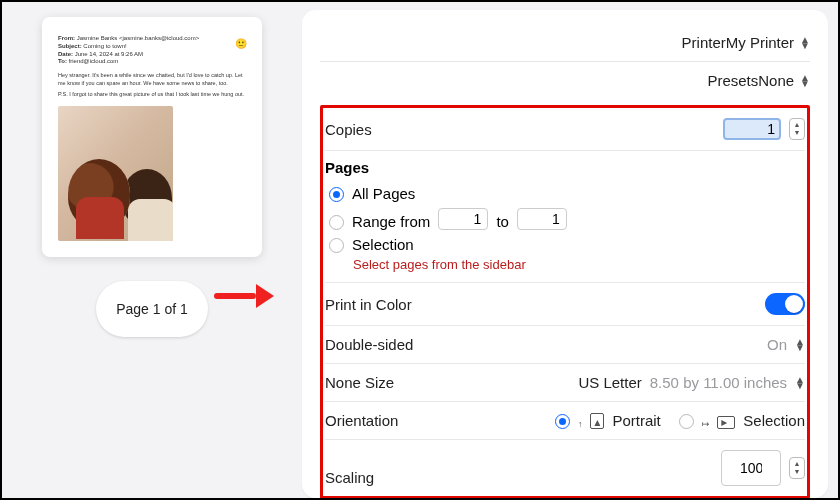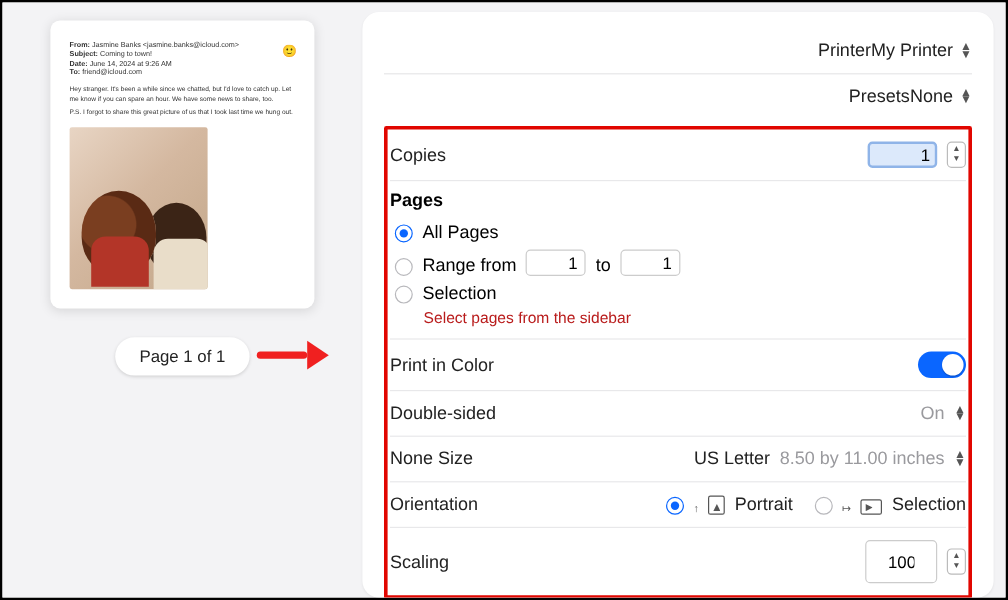--- a/index.html
+++ b/index.html
@@ -10,34 +10,34 @@
   .right-inner { background: #fff; border-radius: 14px; padding: 14px 18px 0 18px; box-shadow: 0 1px 2px rgba(0,0,0,.05); height: 100%; }
 
   .thumb { width: 220px; background: #fff; border-radius: 8px; box-shadow: 0 2px 10px rgba(0,0,0,.12); padding: 18px 16px 16px 16px; display: flex; flex-direction: column; }
   .thumb-meta { font-size: 6px; color: #333; line-height: 1.3; margin-bottom: 6px; position: relative; }
   .thumb-meta .lbl { font-weight: 600; }
   .thumb-body { font-size: 5.5px; color: #333; line-height: 1.35; margin-bottom: 8px; }
   .emoji-flag { position: absolute; right: -2px; top: 2px; font-size: 10px; }
   .photo { width: 115px; height: 135px; border-radius: 2px; background: linear-gradient(135deg,#e8d5c4 0%,#d4b8a0 45%,#c2a688 100%); position: relative; overflow: hidden; }
   .photo::before { content:""; position:absolute; left:10px; bottom:12px; width:62px; height:70px; border-radius:50% 50% 45% 45%; background: radial-gradient(circle at 35% 40%, #7a3e20 0 40%, #5a2a14 42% 100%); box-shadow: 48px 4px 0 -6px #3b2416; }
   .photo::after { content:""; position:absolute; left:18px; bottom:2px; width:48px; height:42px; background:#b33528; border-radius:12px 12px 0 0; box-shadow: 52px 2px 0 0 #e9ddc9; }
-  .page-pill { margin-top: 24px; background: #fff; border-radius: 999px; padding: 8px 20px; font-size: 14px; color: #222; box-shadow: 0 1px 3px rgba(0,0,0,.15); }
+  .page-pill { margin-top: 24px; background: #fff; border-radius: 999px; padding: 20px 20px; font-size: 14px; color: #222; box-shadow: 0 1px 3px rgba(0,0,0,.15); }
 
   .arrow { position: absolute; left: 212px; top: 282px; display: flex; align-items: center; pointer-events:none; }
   .arrow-line { width: 42px; height: 6px; background: #f02020; border-radius: 3px; }
   .arrow-head { width: 0; height: 0; border-top: 12px solid transparent; border-bottom: 12px solid transparent; border-left: 18px solid #f02020; }
 
   .hdr-row { display: flex; justify-content: flex-end; align-items: center; padding: 10px 0; font-size: 15px; color: #222; }
   .hdr-row + .hdr-row { border-top: 1px solid #e6e6e8; }
   .hdr-val { display: flex; align-items: center; gap: 6px; color: #222; }
   .updn { font-size: 10px; color: #555; display: inline-flex; flex-direction: column; line-height: 6px; }
 
   .frame { border: 3px solid #e10600; border-radius: 2px; margin-top: 6px; padding: 0 2px; }
   .sec-row { display: flex; align-items: center; padding: 10px 0; border-bottom: 1px solid #e8e8ea; font-size: 15px; color: #222; }
-  .sec-row:last-child { border-bottom: none; }
+  .sec-row:last-child { border-bottom: none; align-items: flex-end; }
   .sec-label { flex: 0 0 auto; }
   .sec-fill { flex: 1; }
   .sec-right { display: flex; align-items: center; gap: 8px; }
   .dim { color: #9a9a9e; }
 
   .num-input { width: 58px; height: 22px; border: 2px solid #8fb4e8; border-radius: 4px; background: #dce9fb; text-align: right; padding: 0 4px; font-size: 14px; }
   .mini-input { width: 50px; height: 22px; border: 1px solid #ccc; border-radius: 4px; text-align: right; padding: 0 6px; font-size: 14px; background:#fff; }
   .pct-input { width: 60px; height: 36px; border: 1px solid #ccc; border-radius: 4px; text-align: right; padding: 0 18px; font-size: 14px; background:#fff; }
   .stepper { width: 16px; height: 22px; border: 1px solid #bbb; border-radius: 4px; background: #fff; display: inline-flex; flex-direction: column; justify-content: center; align-items: center; font-size: 7px; line-height: 8px; color:#555; }
 

